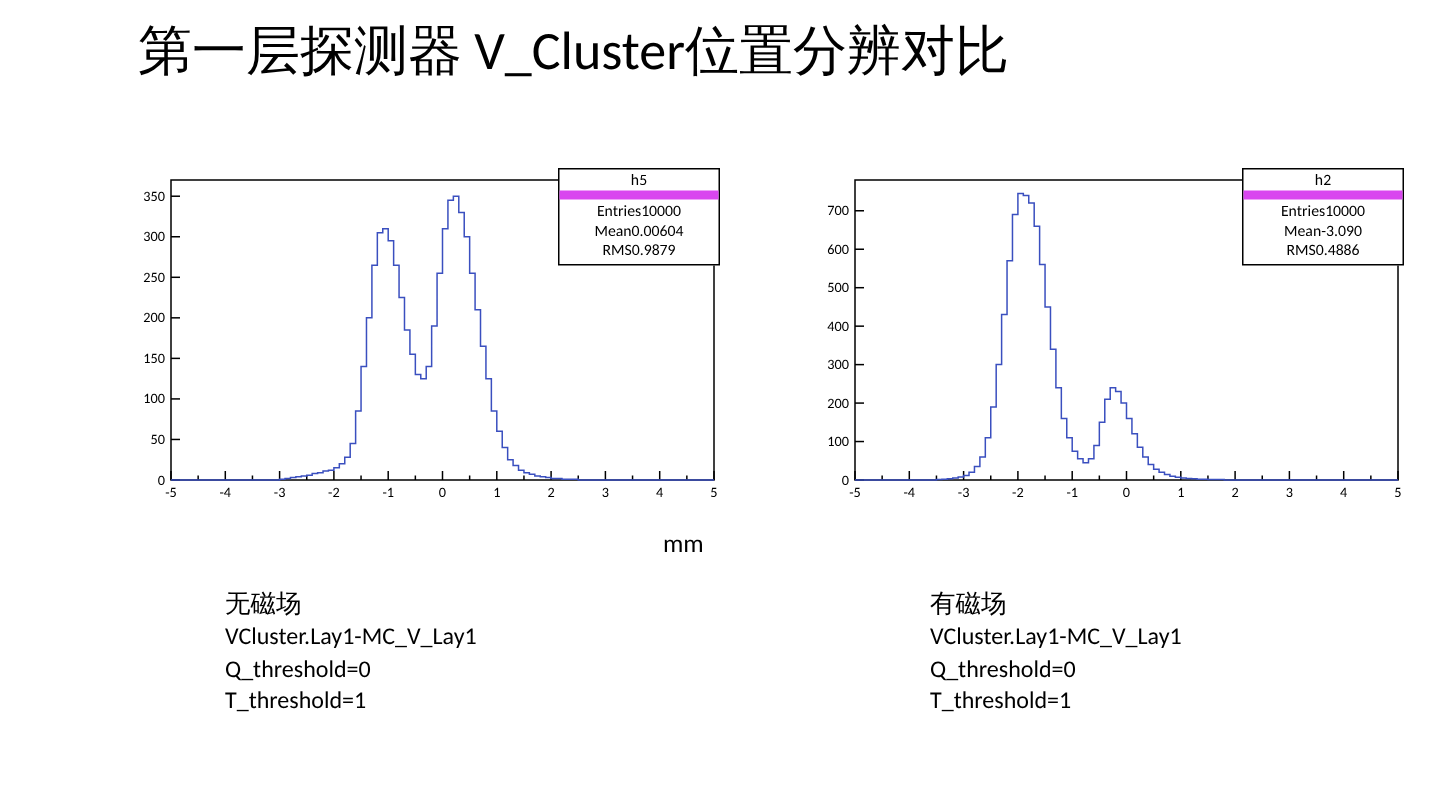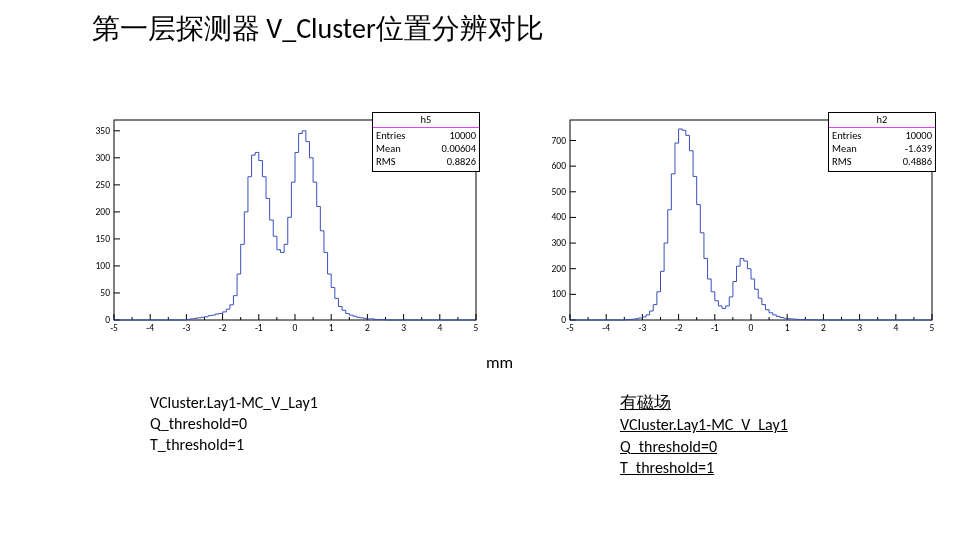--- a/index.html
+++ b/index.html
@@ -5,21 +5,21 @@
   html, body {
     margin: 0; padding: 0;
     width: 960px; height: 540px;
     background: #fff;
     font-family: "Microsoft YaHei", Calibri, Arial, sans-serif;
     color: #000;
   }
   .page-title {
     position: absolute;
     left: 92px; top: 10px;
-    font-size: 28px;
+    font-size: 36px;
     font-weight: 400;
   }
   .chart {
     position: absolute;
     top: 114px;
     width: 400px;
     height: 222px;
   }
   .chart.left  { left: 80px; }
   .chart.right { left: 536px; }
@@ -30,43 +30,42 @@
     width: 108px;
     font-size: 10.5px;
     line-height: 1.25;
     border: 1px solid #000;
     background: #fff;
     padding: 1px 3px 2px 3px;
     box-sizing: border-box;
   }
   .statbox .sb-title {
     text-align: center;
-    border-bottom: 1px solid #d946ef;
+    border-bottom: 6px solid #d946ef;
     margin: -1px -3px 1px -3px;
     padding: 0 0 1px 0;
     font-weight: 400;
   }
-  .statbox .row { display: flex; justify-content: space-between; }
+  .statbox .row { display: flex; justify-content: center; }
 
   .unit-label {
     position: absolute;
     left: 442px; top: 352px;
     font-size: 17px;
-    margin-left: 44px;
   }
 
   .caption-block {
     position: absolute;
     top: 392px;
     font-size: 16px;
     line-height: 1.32;
   }
   .caption-block .cap-head { font-size: 17px; }
   .caption-block.left  { left: 150px; }
-  .caption-block.right { left: 620px; text-decoration: underline; }
+  .caption-block.right { left: 620px; }
 
   svg.plot { width: 400px; height: 222px; display: block; }
   .hist-path { fill: none; stroke: #3a4fbf; stroke-width: 1; }
   .axis { stroke: #000; stroke-width: 1; fill: none; }
   .tick { stroke: #000; stroke-width: 1; }
   .ticklabel { font-size: 9.5px; fill: #000; }
 </style>
 </head>
 <body>
 
@@ -78,21 +77,21 @@
     <div class="row">
         <span>Entries</span>
         <span>10000</span>
       </div>
     <div class="row">
         <span>Mean</span>
         <span>0.00604</span>
       </div>
     <div class="row">
         <span>RMS</span>
-        <span>0.8826</span>
+        <span>0.9879</span>
       </div>
   </div>
   <svg class="plot" viewBox="0 0 400 222" preserveAspectRatio="none">
       <rect x="34" y="6" width="362" height="200" class="axis"></rect>
       <line x1="34" y1="206" x2="34" y2="200" class="tick"></line>
       <text x="34" y="217" text-anchor="middle" class="ticklabel">-5</text>
       <line x1="70.2" y1="206" x2="70.2" y2="200" class="tick"></line>
       <text x="70.2" y="217" text-anchor="middle" class="ticklabel">-4</text>
       <line x1="106.4" y1="206" x2="106.4" y2="200" class="tick"></line>
       <text x="106.4" y="217" text-anchor="middle" class="ticklabel">-3</text>
@@ -144,21 +143,21 @@
 
 <div class="chart right">
   <div class="statbox">
     <div class="sb-title">h2</div>
     <div class="row">
         <span>Entries</span>
         <span>10000</span>
       </div>
     <div class="row">
         <span>Mean</span>
-        <span>-1.639</span>
+        <span>-3.090</span>
       </div>
     <div class="row">
         <span>RMS</span>
         <span>0.4886</span>
       </div>
   </div>
   <svg class="plot" viewBox="0 0 400 222" preserveAspectRatio="none">
       <rect x="34" y="6" width="362" height="200" class="axis"></rect>
       <line x1="34" y1="206" x2="34" y2="200" class="tick"></line>
       <text x="34" y="217" text-anchor="middle" class="ticklabel">-5</text>
@@ -208,20 +207,21 @@
       <text x="30" y="55.15384615384613" text-anchor="end" class="ticklabel">600</text>
       <line x1="34" y1="26.512820512820497" x2="40" y2="26.512820512820497" class="tick"></line>
       <text x="30" y="29.512820512820497" text-anchor="end" class="ticklabel">700</text>
       <path d="M 34 206 L 34 206 L 37.61999999999999 206 L 37.61999999999999 206 L 41.239999999999974 206 L 41.24000000000001 206 L 44.85999999999999 206 L 44.85999999999999 206 L 48.47999999999998 206 L 48.48000000000001 206 L 52.1 206 L 52.1 206 L 55.719999999999985 206 L 55.719999999999985 206 L 59.339999999999975 206 L 59.34 206 L 62.959999999999994 206 L 62.959999999999994 206 L 66.57999999999998 206 L 66.58000000000001 206 L 70.20000000000002 206 L 70.2 206 L 73.82000000000001 206 L 73.82000000000001 206 L 77.44000000000001 206 L 77.44000000000001 206 L 81.06 206 L 81.05999999999999 206 L 84.67999999999999 206 L 84.68 206 L 88.30000000000001 206 L 88.3 205.74358974358975 L 91.92 205.74358974358975 L 91.92 205.48717948717947 L 95.54 205.48717948717947 L 95.54 205.23076923076923 L 99.16000000000001 205.23076923076923 L 99.16 204.71794871794873 L 102.78 204.71794871794873 L 102.78000000000002 203.94871794871796 L 106.40000000000002 203.94871794871796 L 106.4 202.92307692307693 L 110.02000000000001 202.92307692307693 L 110.02000000000001 200.87179487179486 L 113.64000000000001 200.87179487179486 L 113.64000000000001 197.02564102564102 L 117.26000000000002 197.02564102564102 L 117.26000000000002 190.6153846153846 L 120.88000000000002 190.6153846153846 L 120.88000000000002 177.7948717948718 L 124.50000000000001 177.7948717948718 L 124.5 157.28205128205127 L 128.12 157.28205128205127 L 128.12 129.07692307692307 L 131.74 129.07692307692307 L 131.74 95.74358974358974 L 135.36 95.74358974358974 L 135.36 59.84615384615387 L 138.98000000000002 59.84615384615387 L 138.98000000000002 29.076923076923094 L 142.60000000000002 29.076923076923094 L 142.6 14.974358974358978 L 146.22 14.974358974358978 L 146.22 16.256410256410277 L 149.84 16.256410256410277 L 149.84 21.384615384615387 L 153.46 21.384615384615387 L 153.46 36.769230769230774 L 157.08 36.769230769230774 L 157.08 62.41025641025641 L 160.70000000000002 62.41025641025641 L 160.7 90.61538461538463 L 164.32 90.61538461538463 L 164.32 118.82051282051282 L 167.94 118.82051282051282 L 167.94 144.46153846153845 L 171.56 144.46153846153845 L 171.56 164.97435897435898 L 175.18 164.97435897435898 L 175.18 177.7948717948718 L 178.8 177.7948717948718 L 178.8 186.76923076923077 L 182.42 186.76923076923077 L 182.42000000000002 191.8974358974359 L 186.04000000000002 191.8974358974359 L 186.04000000000002 194.46153846153845 L 189.66 194.46153846153845 L 189.66 191.8974358974359 L 193.27999999999997 191.8974358974359 L 193.28000000000003 182.92307692307693 L 196.9 182.92307692307693 L 196.9 167.53846153846155 L 200.51999999999998 167.53846153846155 L 200.52000000000004 152.15384615384616 L 204.14000000000001 152.15384615384616 L 204.14000000000001 144.46153846153845 L 207.76 144.46153846153845 L 207.76000000000005 147.02564102564102 L 211.38000000000002 147.02564102564102 L 211.38000000000002 154.71794871794873 L 215 154.71794871794873 L 215 164.97435897435898 L 218.62 164.97435897435898 L 218.62 175.23076923076923 L 222.24 175.23076923076923 L 222.24 184.2051282051282 L 225.86 184.2051282051282 L 225.86 190.6153846153846 L 229.48000000000002 190.6153846153846 L 229.48000000000002 195.74358974358975 L 233.10000000000002 195.74358974358975 L 233.10000000000002 198.82051282051282 L 236.71999999999997 198.82051282051282 L 236.72000000000003 200.87179487179486 L 240.34000000000003 200.87179487179486 L 240.34000000000003 202.4102564102564 L 243.95999999999998 202.4102564102564 L 243.96000000000004 203.43589743589743 L 247.58000000000004 203.43589743589743 L 247.58000000000004 204.2051282051282 L 251.2 204.2051282051282 L 251.2 204.71794871794873 L 254.82 204.71794871794873 L 254.82000000000002 204.97435897435898 L 258.44000000000005 204.97435897435898 L 258.44 205.23076923076923 L 262.06000000000006 205.23076923076923 L 262.06000000000006 205.48717948717947 L 265.68 205.48717948717947 L 265.68 205.48717948717947 L 269.3 205.48717948717947 L 269.3 205.74358974358975 L 272.91999999999996 205.74358974358975 L 272.92 205.74358974358975 L 276.5400000000001 205.74358974358975 L 276.54 205.74358974358975 L 280.16 205.74358974358975 L 280.16 206 L 283.78000000000003 206 L 283.78000000000003 206 L 287.4 206 L 287.4 206 L 291.02 206 L 291.02000000000004 206 L 294.64000000000004 206 L 294.64 206 L 298.26000000000005 206 L 298.26000000000005 206 L 301.88 206 L 301.88 206 L 305.5 206 L 305.5 206 L 309.12 206 L 309.12 206 L 312.74000000000007 206 L 312.74 206 L 316.36 206 L 316.36 206 L 319.98 206 L 319.98 206 L 323.6 206 L 323.6 206 L 327.21999999999997 206 L 327.21999999999997 206 L 330.84 206 L 330.84000000000003 206 L 334.46000000000004 206 L 334.46000000000004 206 L 338.08000000000004 206 L 338.08000000000004 206 L 341.7 206 L 341.7 206 L 345.32 206 L 345.32 206 L 348.93999999999994 206 L 348.94000000000005 206 L 352.56000000000006 206 L 352.56000000000006 206 L 356.18 206 L 356.18 206 L 359.8 206 L 359.8 206 L 363.41999999999996 206 L 363.41999999999996 206 L 367.03999999999996 206 L 367.0400000000001 206 L 370.66 206 L 370.66 206 L 374.28000000000003 206 L 374.28000000000003 206 L 377.9 206 L 377.9 206 L 381.52 206 L 381.5200000000001 206 L 385.14000000000004 206 L 385.14000000000004 206 L 388.76000000000005 206 L 388.76000000000005 206 L 392.38 206 L 392.38 206 L 396 206 L 396 206" class="hist-path"></path>
     </svg>
 </div>
 
 <div class="unit-label">mm</div>
 
 <div class="caption-block left">
+  <div class="cap-head">无磁场</div>
   <div>VCluster.Lay1-MC_V_Lay1</div>
   <div>Q_threshold=0</div>
   <div>T_threshold=1</div>
 </div>
 
 <div class="caption-block right">
   <div class="cap-head">有磁场</div>
   <div>VCluster.Lay1-MC_V_Lay1</div>
   <div>Q_threshold=0</div>
   <div>T_threshold=1</div>

